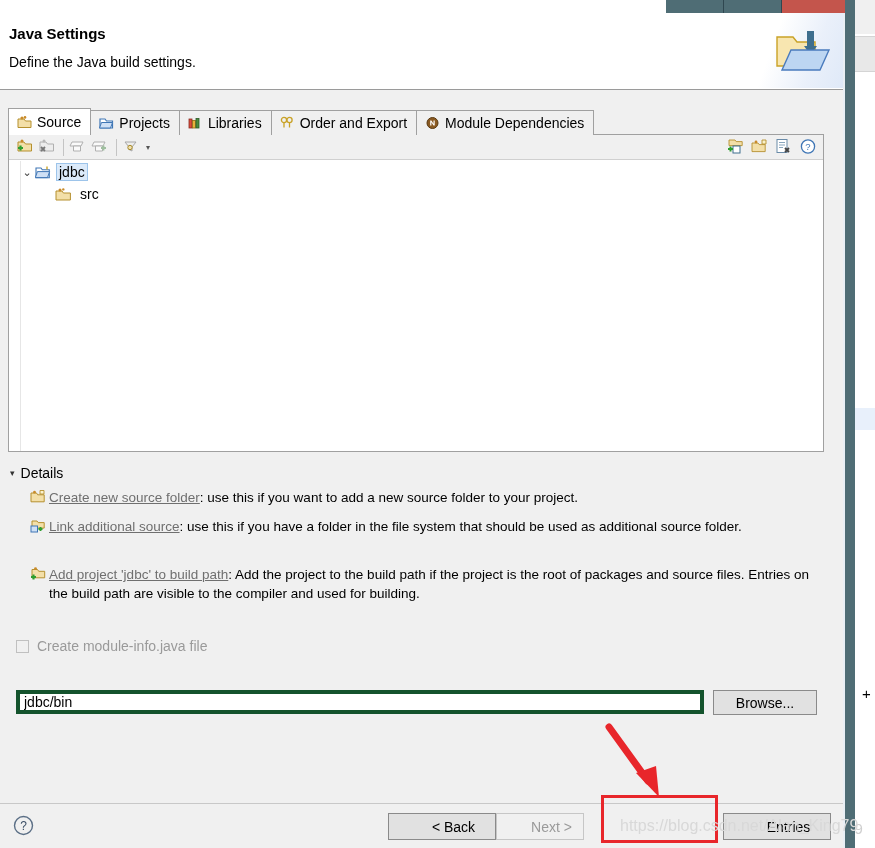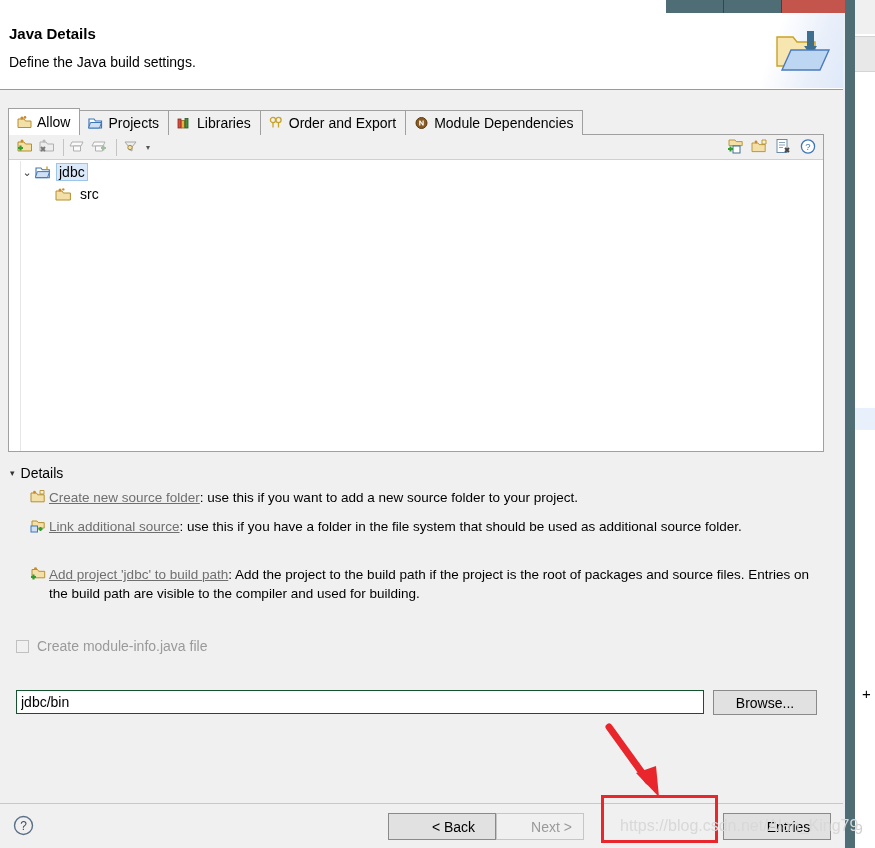--- a/index.html
+++ b/index.html
@@ -295,21 +295,21 @@
     position: absolute;
     left: 16px; top: 578px;
     font-size: 11px;
     margin-top: 34px;
   }
   .out-input {
     position: absolute;
     left: 16px; top: 600px;
     width: 688px; height: 24px;
     background: #ffffff;
-    border: 1px solid #14532d;
+    border: 4px solid #14532d;
     box-sizing: border-box;
     font-family: "Liberation Sans", sans-serif;
     font-size: 14px;
     padding: 0 4px;
     color: #000;
     line-height: 22px;
   }
   .browse-btn {
     position: absolute;
     left: 713px; top: 600px;
@@ -408,42 +408,42 @@
 
   <div class="titlebar">
     <div class="tb-btn tb-min"></div>
     <div class="tb-btn tb-max"></div>
     <div class="tb-btn tb-close"></div>
   </div>
 
   <div id="dialog">
 
     <div class="header">
-      <div class="header-title">Java Details</div>
+      <div class="header-title">Java Settings</div>
       <div class="header-sub">Define the Java build settings.</div>
       <div class="header-banner">
         <svg class="banner-icon" width="62" height="48" viewBox="0 0 62 48">
           <path d="M6 10 h16 l4 5 h18 v24 h-38 z" fill="#f8e6b0" stroke="#c9a227" stroke-width="1.4"></path>
           <rect x="36" y="4" width="7" height="17" fill="#3f6f8e"></rect>
           <path d="M33 19 l6.5 9 l6.5 -9 z" fill="#3f6f8e"></path>
           <path d="M20 23 h38 l-9 20 h-38 z" fill="#bdd6f2" stroke="#4a7bbd" stroke-width="1.4"></path>
         </svg>
       </div>
     </div>
 
     <div class="body-area">
 
       <div class="tabstrip">
         <div class="tab active">
           <svg width="15" height="14" viewBox="0 0 15 14">
             <path d="M1 4 h6 l1.5 2 h5.5 v6.5 h-13 z" fill="#f3dfa8" stroke="#b5902f" stroke-width="1"></path>
             <circle cx="5" cy="3" r="1.6" fill="#c98b2a"></circle>
             <circle cx="8" cy="2.4" r="1.3" fill="#c98b2a"></circle>
           </svg>
-          <span>Allow</span>
+          <span>Source</span>
         </div>
         <div class="tab">
           <svg width="15" height="14" viewBox="0 0 15 14">
             <path d="M1 3 h5 l1.5 2 h6 v7 h-12.5 z" fill="#ffffff" stroke="#3f76b5" stroke-width="1.2"></path>
             <path d="M2.5 6.5 h11 l-2 5.5 h-11 z" fill="#cfe0f5" stroke="#3f76b5" stroke-width="1"></path>
           </svg>
           <span>Projects</span>
         </div>
         <div class="tab">
           <svg width="15" height="14" viewBox="0 0 15 14">

